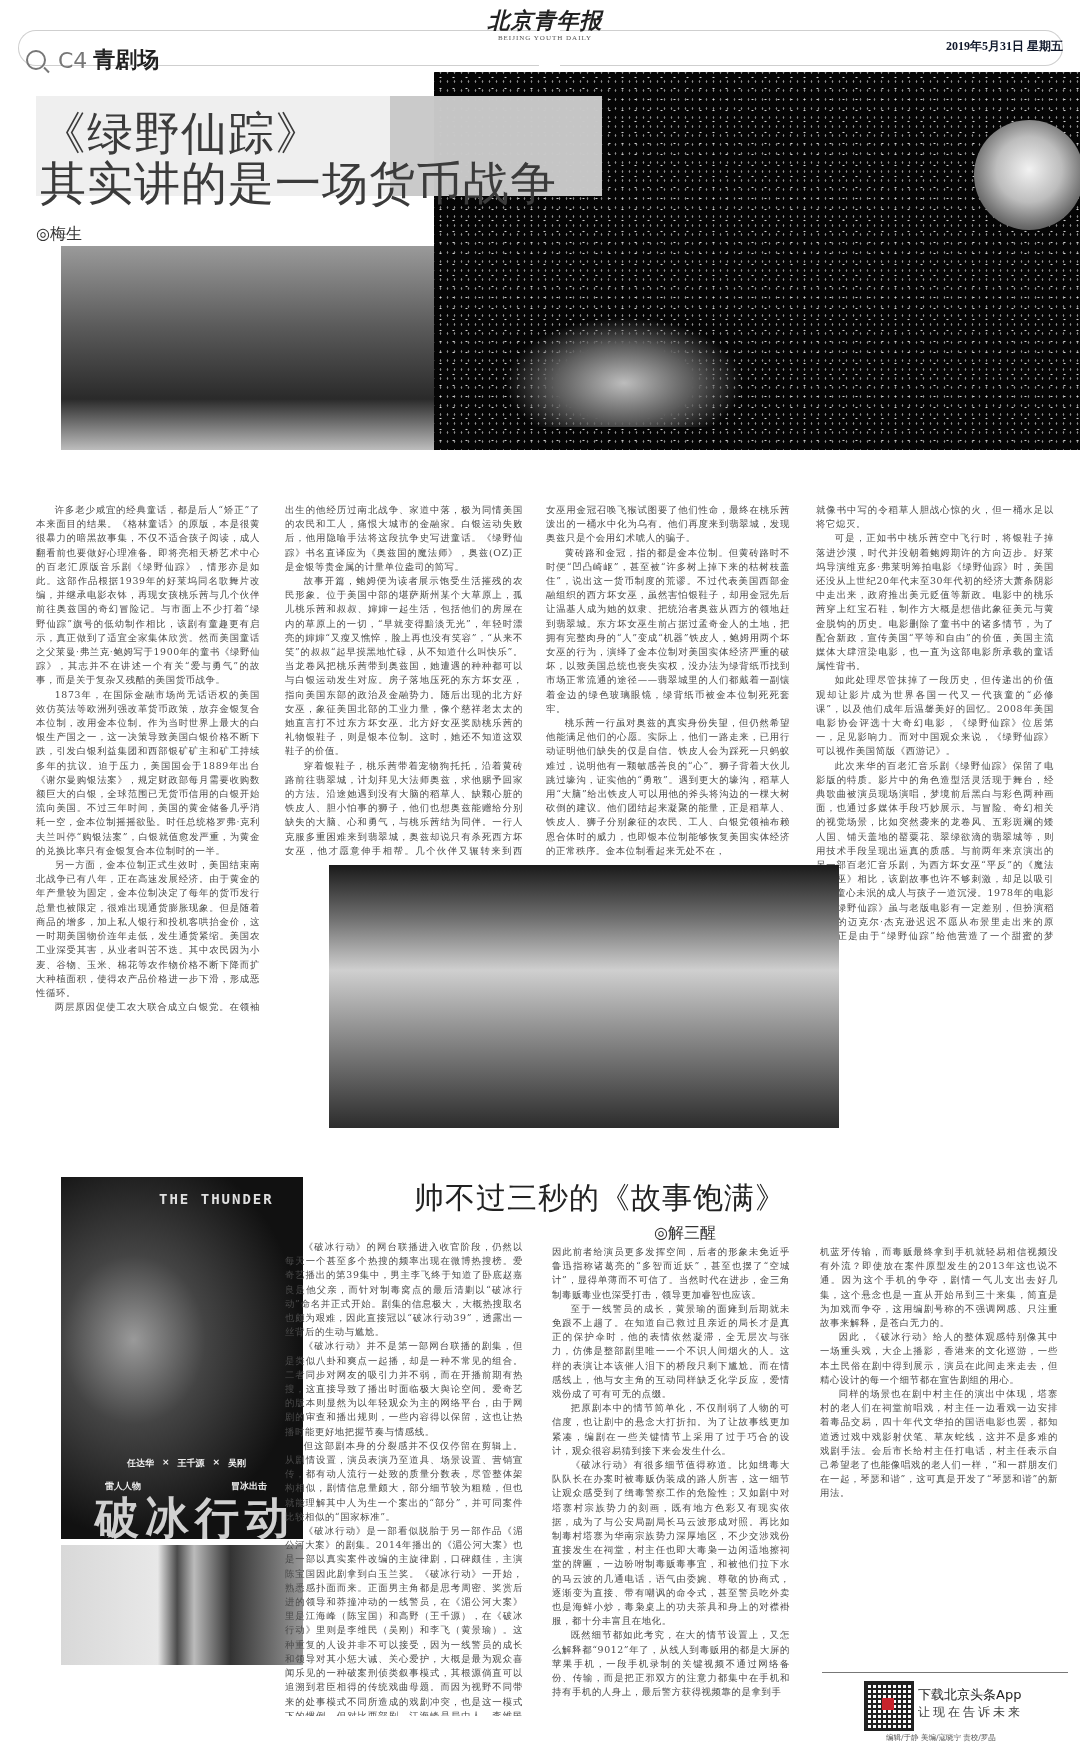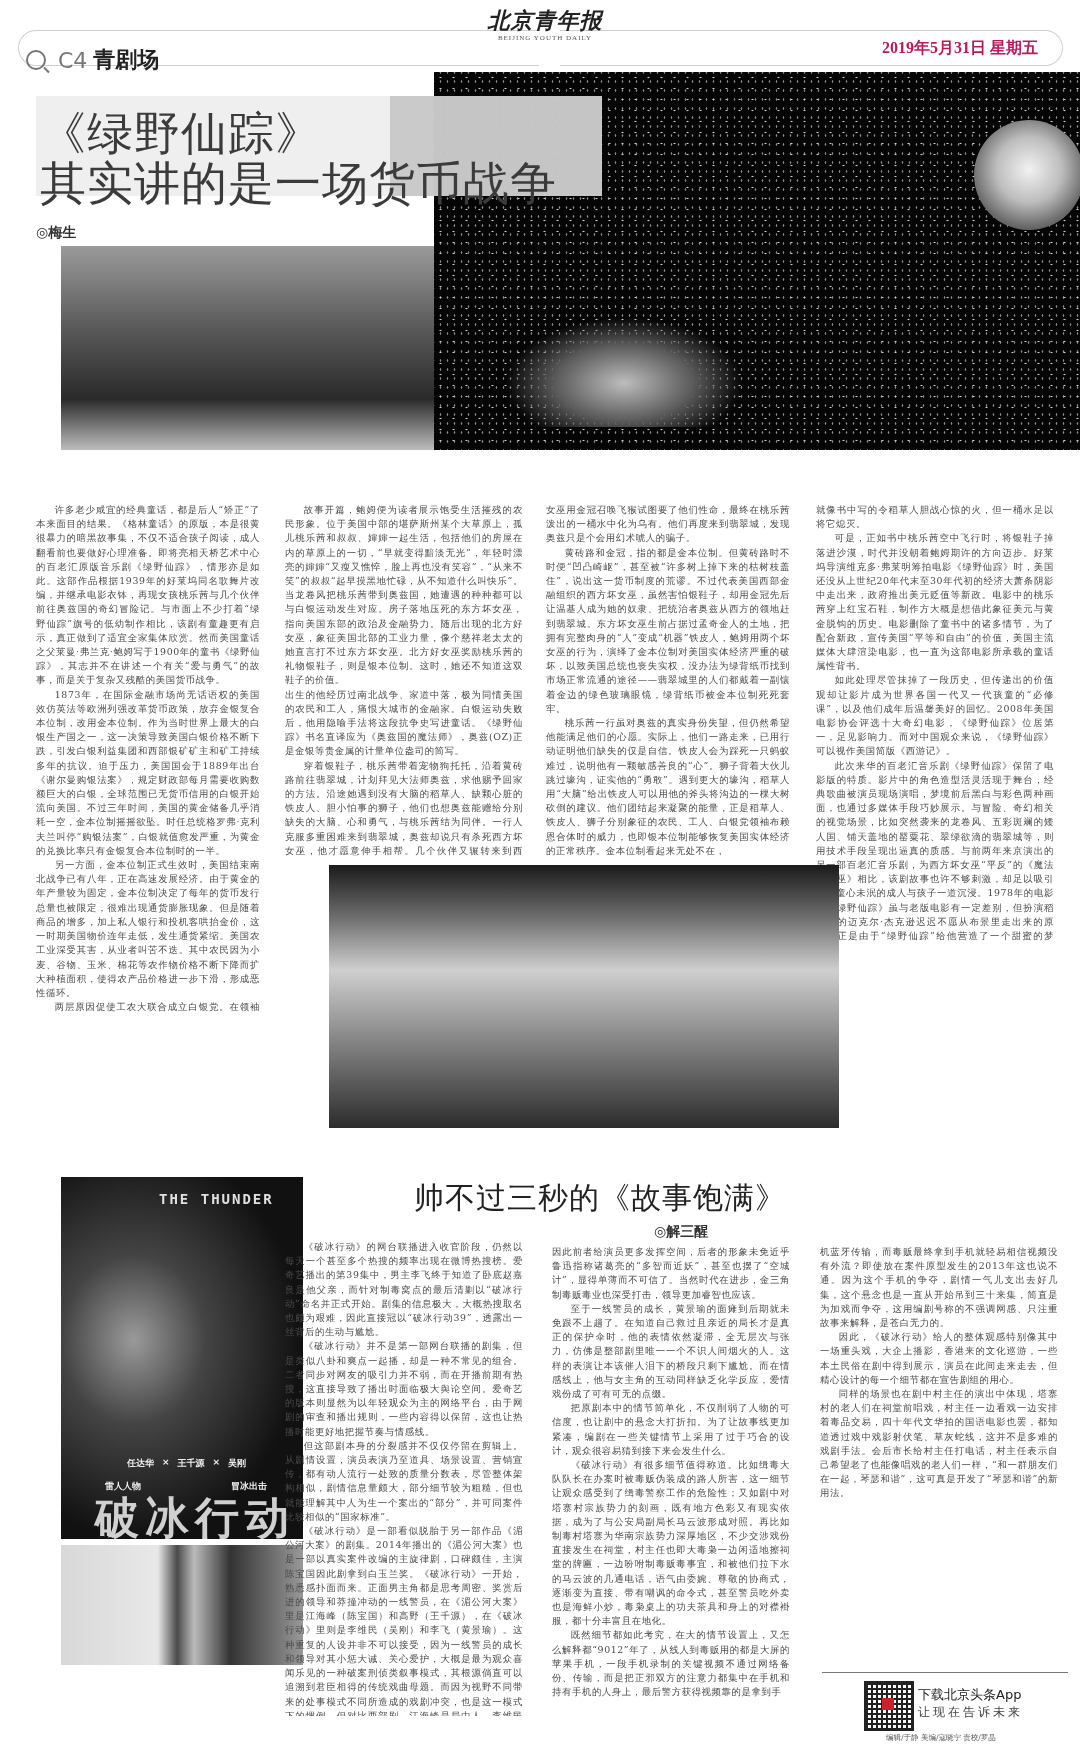--- a/index.html
+++ b/index.html
@@ -12,36 +12,36 @@
   .hdr-pill-right { left: 560px; top: 30px; width: 502px; height: 34px; border: 1px solid #cfcfcf; border-left: none;
                     border-radius: 0 18px 18px 0; }
   .section { left: 26px; top: 44px; height: 32px; display: flex; align-items: center; gap: 6px; }
   .section .mag { width: 16px; height: 16px; border: 2px solid #777; border-radius: 50%; position: relative; }
   .section .mag::after { content: ""; position: absolute; width: 7px; height: 2px; background: #777; right: -6px; bottom: -3px; transform: rotate(45deg); }
   .section .code { font-family: "DejaVu Sans", sans-serif; font-size: 22px; color: #777; }
   .section .name { font-family: "DejaVu Sans", sans-serif; font-size: 22px; font-weight: bold; color: #222; }
   .masthead { left: 480px; top: 6px; width: 130px; text-align: center; }
   .masthead .cn { font-family: "DejaVu Serif", serif; font-size: 22px; font-style: italic; font-weight: bold; color: #222; letter-spacing: 1px; }
   .masthead .en { font-family: "Liberation Serif", serif; font-size: 7px; color: #555; letter-spacing: 1px; margin-top: -2px; }
-  .dateline { right: 42px; top: 38px; font-family: "Liberation Serif", serif; font-size: 16px; font-weight: bold; color: #be185d; }
+  .dateline { right: 17px; top: 38px; font-family: "Liberation Serif", serif; font-size: 12px; font-weight: bold; color: #0f172a; }
   
   .photo { background: #111; overflow: hidden; margin-left: 44px; }
   .stars { background-color: #050505;
     background-image: radial-gradient(#cfcfcf 0.8px, transparent 1.2px), radial-gradient(#8a8a8a 0.7px, transparent 1.1px);
     background-size: 13px 11px, 7px 9px; background-position: 0 0, 3px 5px; }
   .stage-grey { background: linear-gradient(180deg, #9a9a9a 0%, #5a5a5a 40%, #2a2a2a 75%, #bdbdbd 100%); }
   .dance { background: linear-gradient(180deg, #1a1a1a 0%, #6e6e6e 20%, #cfcfcf 40%, #8a8a8a 65%, #2c2c2c 100%); }
   .poster { background: radial-gradient(ellipse at 30% 45%, #9a9a9a 0%, #444 30%, #111 70%); }
   .poster2 { background: linear-gradient(90deg, #d8d8d8 0%, #e8e8e8 40%, #4a4a4a 48%, #bbb 55%, #333 70%, #999 100%); }
   .moon { border-radius: 50%; background: radial-gradient(circle at 50% 45%, #f2f2f2 0%, #bdbdbd 40%, #6a6a6a 70%, #2a2a2a 100%); }
   
   .title-box { left: 36px; top: 96px; width: 566px; height: 100px; background: rgba(238,238,238,0.92); }
   .title-box.right-part { background: rgba(190,190,190,0.75); }
   .title { left: 40px; top: 108px; font-family: "DejaVu Sans", sans-serif; font-weight: normal; color: #3b3b3b; font-size: 46px; line-height: 50px; letter-spacing: 1px; }
-  .byline { font-family: "DejaVu Serif", serif; font-size: 14px; font-weight: bold; color: #333; }
+  .byline { font-family: "DejaVu Serif", serif; font-size: 16px; font-weight: normal; color: #333; }
   
   .col { font-family: "DejaVu Serif", serif; font-size: 9.4px; line-height: 14.2px; color: #4a4a4a; text-align: justify; letter-spacing: 0.6px; overflow: hidden; }
   .col p { margin: 0; text-indent: 2em; }
   
   .title2 { left: 414px; top: 1178px; font-family: "DejaVu Sans", sans-serif; font-size: 30px; color: #222; letter-spacing: 1px; }
   .poster-title { font-family: "DejaVu Sans", sans-serif; font-weight: bold; color: #d0d0d0; font-size: 44px; letter-spacing: 6px; }
   .poster-en { font-family: "DejaVu Sans Mono", monospace; font-weight: bold; color: #e0e0e0; font-size: 14px; letter-spacing: 2px; }
   .poster-cast { font-family: "DejaVu Sans", sans-serif; font-size: 9px; color: #eee; font-weight: bold; }
   
   .footer-rule { left: 822px; top: 1672px; width: 246px; height: 1px; background: #777; }
@@ -85,22 +85,22 @@
 <div class="abs byline" style="left:36px; top:224px;">◎梅生</div>
 
 <div class="abs col" style="left:36px; top:503px; width:224px; height:510px;">
   <p>许多老少咸宜的经典童话，都是后人“矫正”了本来面目的结果。《格林童话》的原版，本是很黄很暴力的暗黑故事集，不仅不适合孩子阅读，成人翻看前也要做好心理准备。即将亮相天桥艺术中心的百老汇原版音乐剧《绿野仙踪》，情形亦是如此。这部作品根据1939年的好莱坞同名歌舞片改编，并继承电影衣钵，再现女孩桃乐茜与几个伙伴前往奥兹国的奇幻冒险记。与市面上不少打着“绿野仙踪”旗号的低幼制作相比，该剧有童趣更有启示，真正做到了适宜全家集体欣赏。然而美国童话之父莱曼·弗兰克·鲍姆写于1900年的童书《绿野仙踪》，其志并不在讲述一个有关“爱与勇气”的故事，而是关于复杂又残酷的美国货币战争。</p>
   <p>1873年，在国际金融市场尚无话语权的美国效仿英法等欧洲列强改革货币政策，放弃金银复合本位制，改用金本位制。作为当时世界上最大的白银生产国之一，这一决策导致美国白银价格不断下跌，引发白银利益集团和西部银矿矿主和矿工持续多年的抗议。迫于压力，美国国会于1889年出台《谢尔曼购银法案》，规定财政部每月需要收购数额巨大的白银，全球范围已无货币信用的白银开始流向美国。不过三年时间，美国的黄金储备几乎消耗一空，金本位制摇摇欲坠。时任总统格罗弗·克利夫兰叫停“购银法案”，白银就值愈发严重，为黄金的兑换比率只有金银复合本位制时的一半。</p>
   <p>另一方面，金本位制正式生效时，美国结束南北战争已有八年，正在高速发展经济。由于黄金的年产量较为固定，金本位制决定了每年的货币发行总量也被限定，很难出现通货膨胀现象。但是随着商品的增多，加上私人银行和投机客哄抬金价，这一时期美国物价连年走低，发生通货紧缩。美国农工业深受其害，从业者叫苦不迭。其中农民因为小麦、谷物、玉米、棉花等农作物价格不断下降而扩大种植面积，使得农产品价格进一步下滑，形成恶性循环。</p>
   <p>两层原因促使工农大联合成立白银党。在领袖威廉·詹宁斯·布赖恩的带领下，白银党于1890年代初期发起白银运动，呼吁重回银本位，要求政府印制更多绿背纸币，解决货币数量不足的问题——南北战争时期，林肯曾用发行绿背纸币的方式，刺激国家经济从通货紧缩恢复到正常。但是该运动遭到以银行为代表的美国东西部金融机构的强烈反对。1896年，布赖恩代表民主党与共和党候选人威廉·麦金莱竞选总统，与金融机构利益紧紧捆绑的共和党大获全胜，金本位制在美国继续有效。</p>
 
 </div>
 <div class="abs col" style="left:285px; top:503px; width:238px; height:354px;">
+  <p style="text-indent:0">出生的他经历过南北战争、家道中落，极为同情美国的农民和工人，痛恨大城市的金融家。白银运动失败后，他用隐喻手法将这段抗争史写进童话。《绿野仙踪》书名直译应为《奥兹国的魔法师》，奥兹(OZ)正是金银等贵金属的计量单位盎司的简写。</p>
   <p>故事开篇，鲍姆便为读者展示饱受生活摧残的农民形象。位于美国中部的堪萨斯州某个大草原上，孤儿桃乐茜和叔叔、婶婶一起生活，包括他们的房屋在内的草原上的一切，“早就变得黯淡无光”，年轻时漂亮的婶婶“又瘦又憔悴，脸上再也没有笑容”，“从来不笑”的叔叔“起早摸黑地忙碌，从不知道什么叫快乐”。当龙卷风把桃乐茜带到奥兹国，她遭遇的种种都可以与白银运动发生对应。房子落地压死的东方坏女巫，指向美国东部的政治及金融势力。随后出现的北方好女巫，象征美国北部的工业力量，像个慈祥老太太的她直言打不过东方坏女巫。北方好女巫奖励桃乐茜的礼物银鞋子，则是银本位制。这时，她还不知道这双鞋子的价值。</p>
-  <p style="text-indent:0">出生的他经历过南北战争、家道中落，极为同情美国的农民和工人，痛恨大城市的金融家。白银运动失败后，他用隐喻手法将这段抗争史写进童话。《绿野仙踪》书名直译应为《奥兹国的魔法师》，奥兹(OZ)正是金银等贵金属的计量单位盎司的简写。</p>
   <p>穿着银鞋子，桃乐茜带着宠物狗托托，沿着黄砖路前往翡翠城，计划拜见大法师奥兹，求他赐予回家的方法。沿途她遇到没有大脑的稻草人、缺颗心脏的铁皮人、胆小怕事的狮子，他们也想奥兹能赠给分别缺失的大脑、心和勇气，与桃乐茜结为同伴。一行人克服多重困难来到翡翠城，奥兹却说只有杀死西方坏女巫，他才愿意伸手相帮。几个伙伴又辗转来到西部，西方坏</p>
 </div>
 <div class="abs col" style="left:546px; top:503px; width:244px; height:354px;">
   <p style="text-indent:0">女巫用金冠召唤飞猴试图要了他们性命，最终在桃乐茜泼出的一桶水中化为乌有。他们再度来到翡翠城，发现奥兹只是个会用幻术唬人的骗子。</p>
   <p>黄砖路和金冠，指的都是金本位制。但黄砖路时不时便“凹凸崎岖”，甚至被“许多树上掉下来的枯树枝盖住”，说出这一货币制度的荒谬。不过代表美国西部金融组织的西方坏女巫，虽然害怕银鞋子，却用金冠先后让温基人成为她的奴隶、把统治者奥兹从西方的领地赶到翡翠城。东方坏女巫生前占据过孟奇金人的土地，把拥有完整肉身的“人”变成“机器”铁皮人，鲍姆用两个坏女巫的行为，演绎了金本位制对美国实体经济严重的破坏，以致美国总统也丧失实权，没办法为绿背纸币找到市场正常流通的途径——翡翠城里的人们都戴着一副镶着金边的绿色玻璃眼镜，绿背纸币被金本位制死死套牢。</p>
   <p>桃乐茜一行虽对奥兹的真实身份失望，但仍然希望他能满足他们的心愿。实际上，他们一路走来，已用行动证明他们缺失的仅是自信。铁皮人会为踩死一只蚂蚁难过，说明他有一颗敏感善良的“心”。狮子背着大伙儿跳过壕沟，证实他的“勇敢”。遇到更大的壕沟，稻草人用“大脑”给出铁皮人可以用他的斧头将沟边的一棵大树砍倒的建议。他们团结起来凝聚的能量，正是稻草人、铁皮人、狮子分别象征的农民、工人、白银党领袖布赖恩合体时的威力，也即银本位制能够恢复美国实体经济的正常秩序。金本位制看起来无处不在，</p>
 </div>
 <div class="abs col" style="left:816px; top:503px; width:238px; height:610px;">
   <p style="text-indent:0">就像书中写的令稻草人胆战心惊的火，但一桶水足以将它熄灭。</p>
   <p>可是，正如书中桃乐茜空中飞行时，将银鞋子掉落进沙漠，时代并没朝着鲍姆期许的方向迈步。好莱坞导演维克多·弗莱明筹拍电影《绿野仙踪》时，美国还没从上世纪20年代末至30年代初的经济大萧条阴影中走出来，政府推出美元贬值等新政。电影中的桃乐茜穿上红宝石鞋，制作方大概是想借此象征美元与黄金脱钩的历史。电影删除了童书中的诸多情节，为了配合新政，宣传美国“平等和自由”的价值，美国主流媒体大肆渲染电影，也一直为这部电影所承载的童话属性背书。</p>

